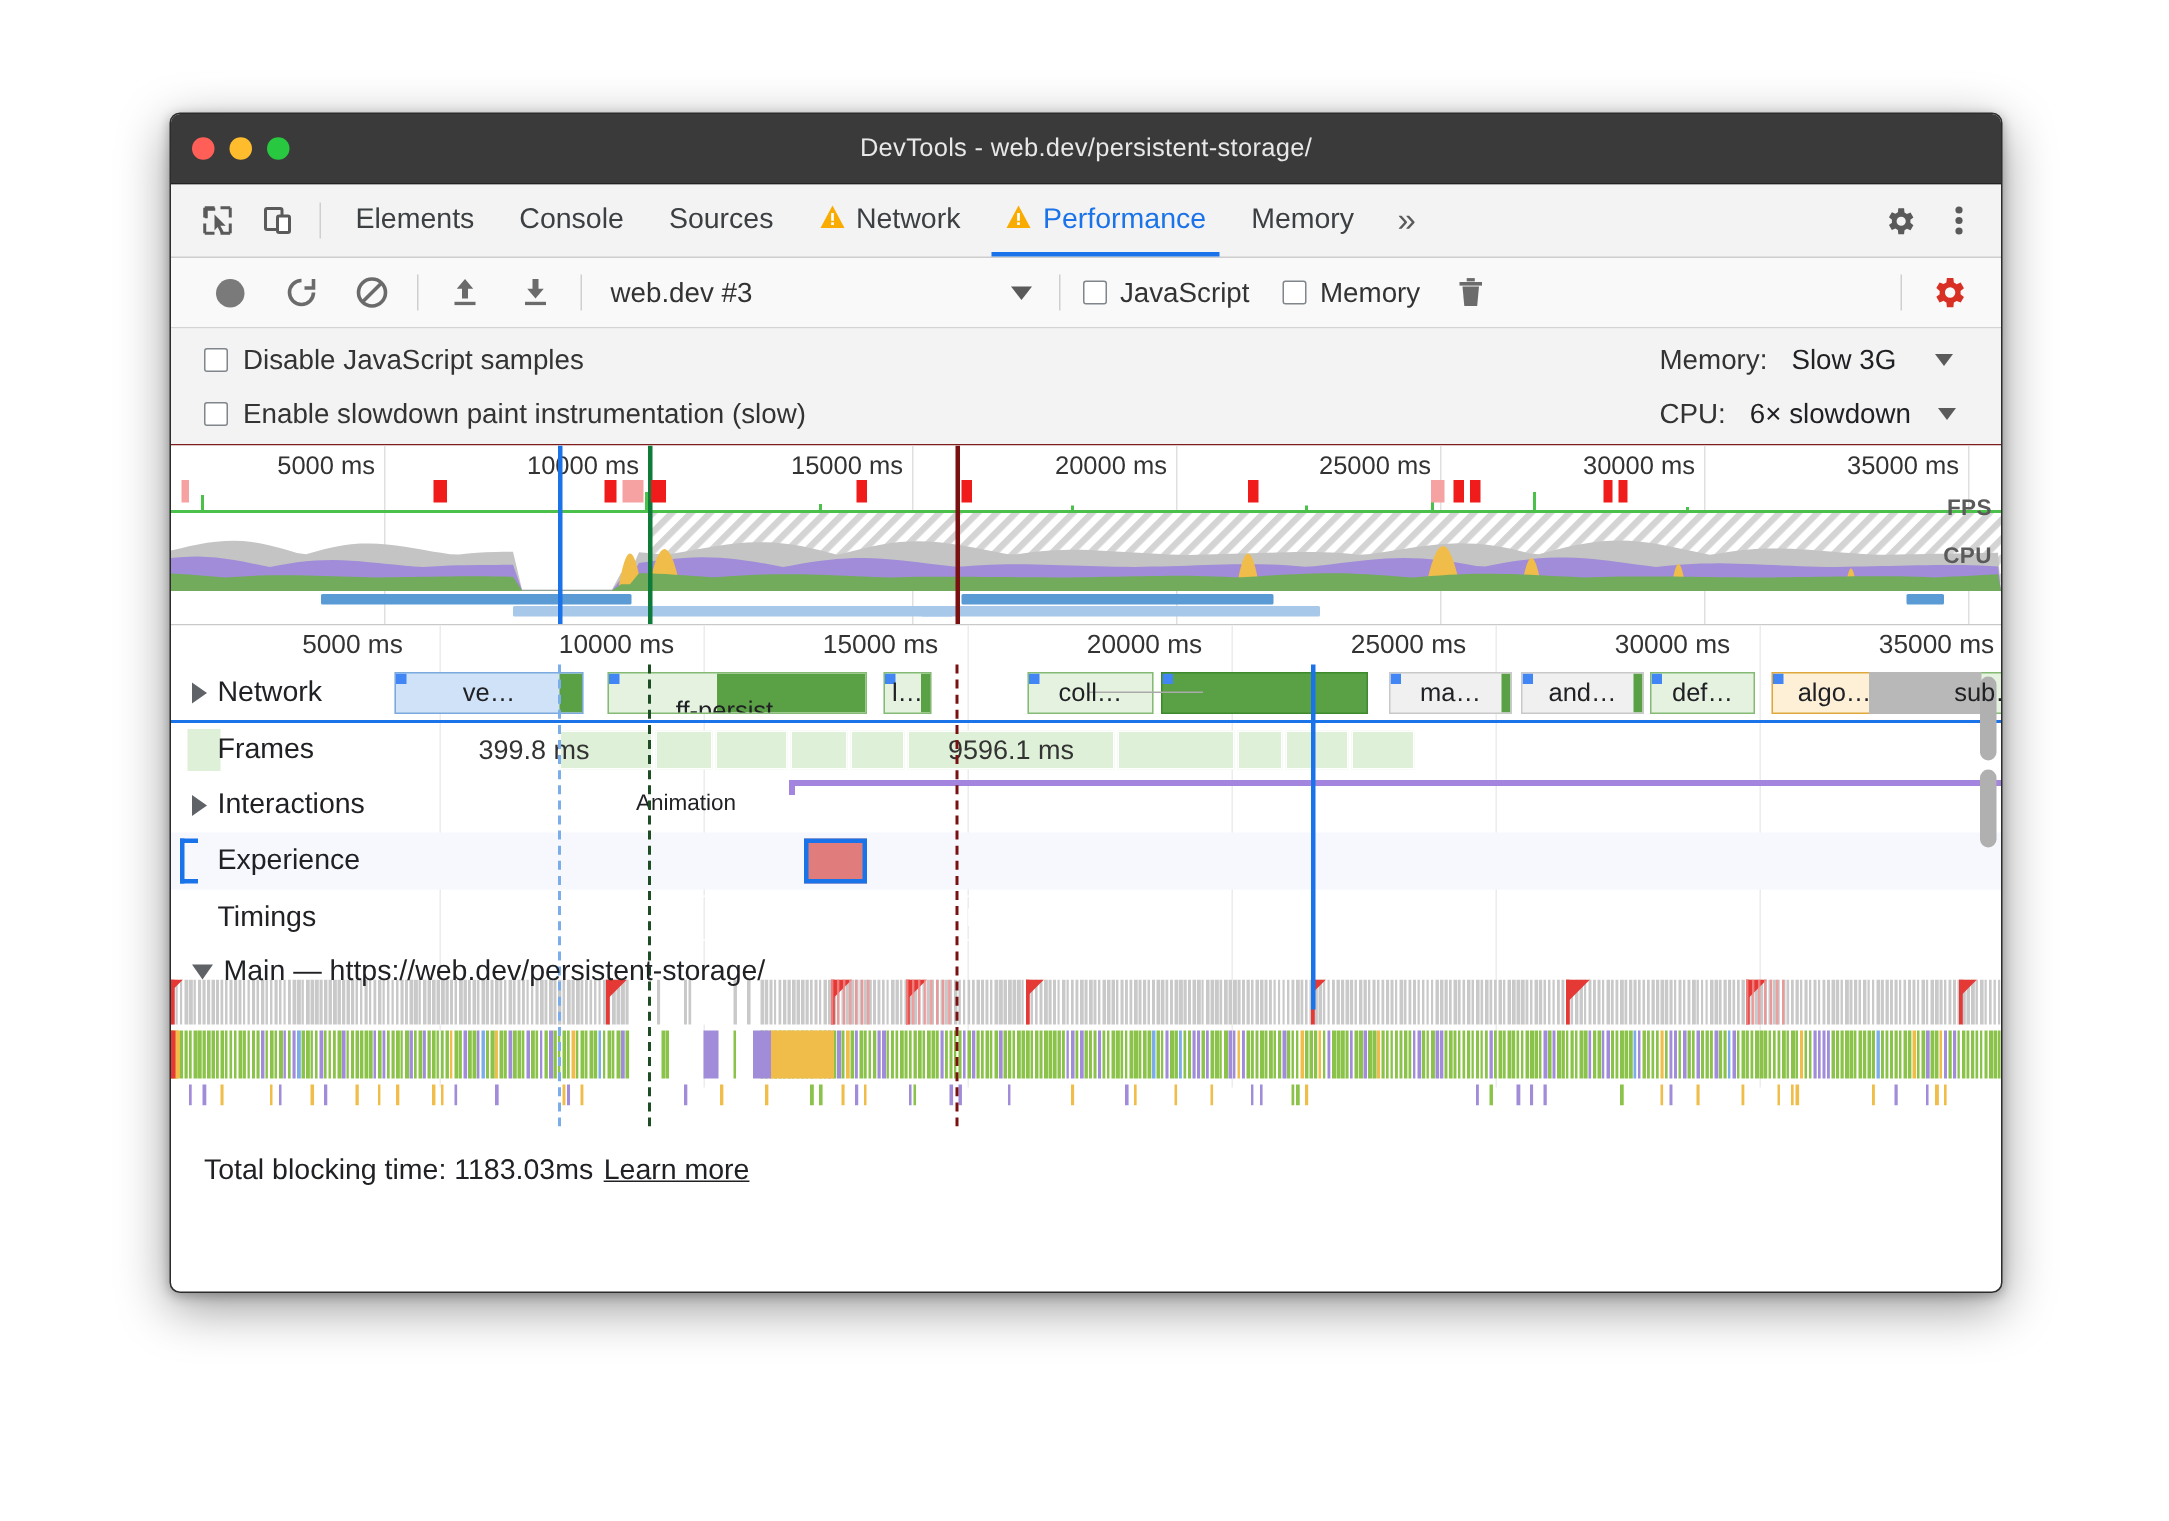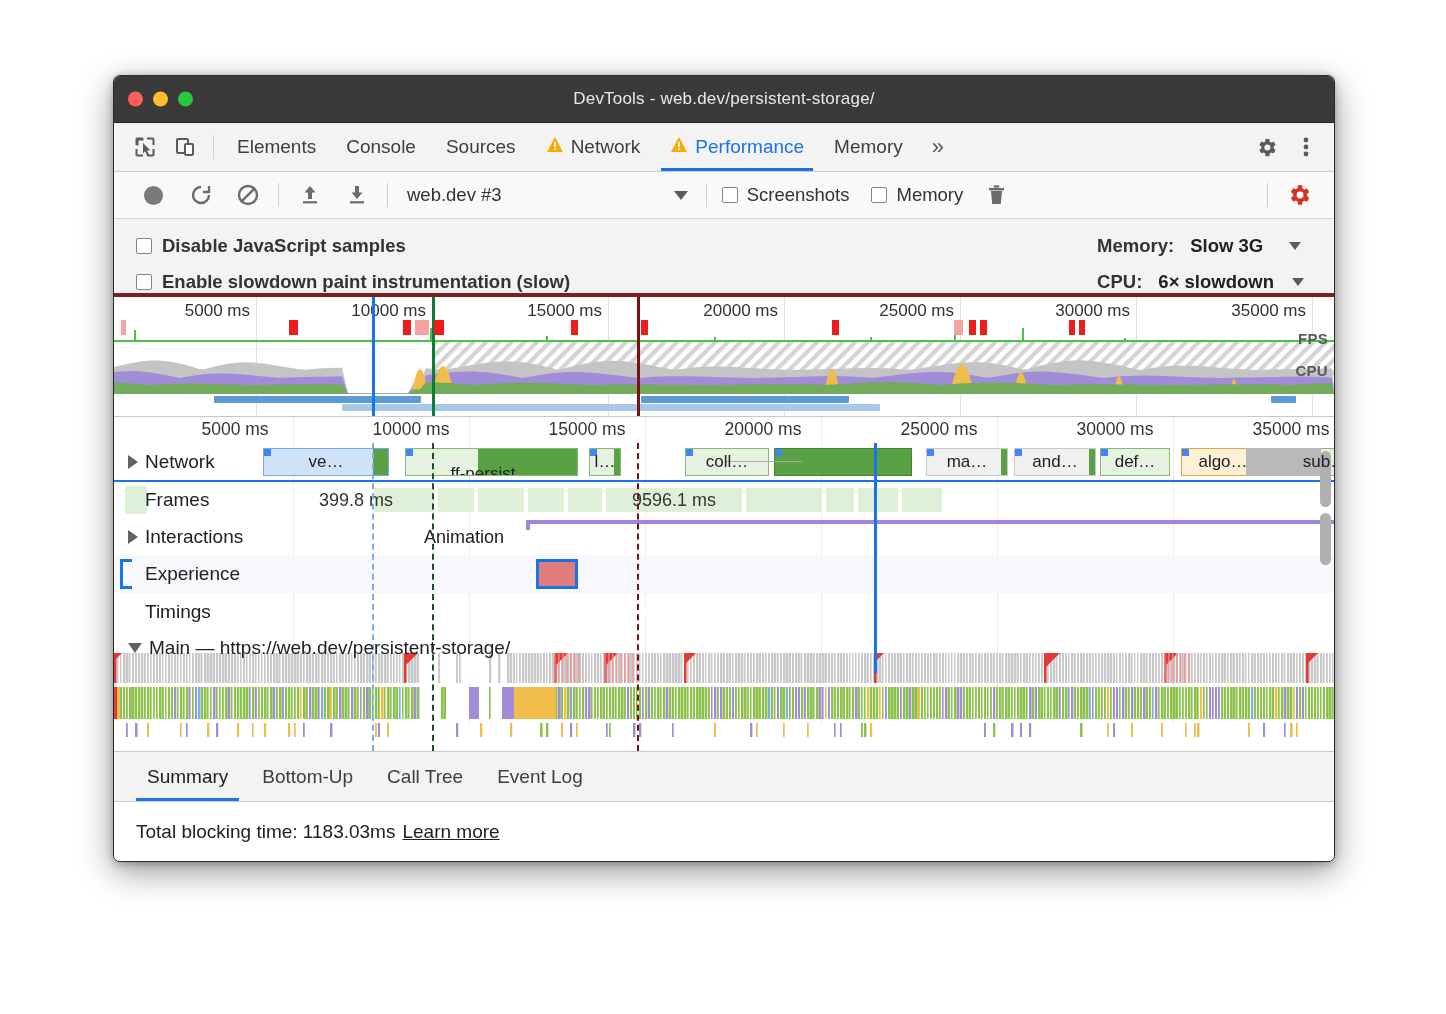--- a/index.html
+++ b/index.html
@@ -86,25 +86,24 @@
   .session-name { font-size: 18.5px; color: #333; margin-left: 12px; }
   .caret { border-left: 7px solid transparent; border-right: 7px solid transparent; border-top: 9px solid #5a5a5a; margin-left: 10px; }
   .caret.sm { border-left-width: 6px; border-right-width: 6px; border-top-width: 8px; }
   .cb-item { display: flex; align-items: center; gap: 9px; font-size: 18.5px; color: #333; margin-left: 4px; }
   .cbox { width: 16px; height: 16px; border: 1.6px solid #80868b; border-radius: 2px; background: #fff; }
 
   
   #settings-pane {
     height: 78px;
     background: #f3f3f3;
-    border-bottom: 4px solid #7f1d1d;
-    display: flex; align-items: flex-end;
+    border-bottom: 1px solid #7f1d1d;
+    display: flex; align-items: center;
     position: relative;
     padding: 0 16px 0 22px;
-    font-weight: bold;
   }
   .set-left { display: flex; flex-direction: column; gap: 14px; }
   .set-right { margin-left: auto; display: flex; flex-direction: column; gap: 14px; align-items: flex-start; padding-right: 14px;}
   .set-row { display: flex; align-items: center; gap: 10px; font-size: 18.5px; color: #333; }
   .set-label { color: #333; }
   .set-value { color: #202124; }
 
   
   #overview {
     height: 120px;
@@ -316,21 +315,21 @@
         <path d="M11 15L5.5 8.5H9V2h4v6.5h3.5z" fill="#6b6b6b"></path>
         <rect x="4" y="17.2" width="14" height="2.2" fill="#6b6b6b"></rect>
       </svg>
     </div>
     <div class="tb-sep"></div>
     <div class="session-name">web.dev #3</div>
     <div class="caret" style="margin-left:172px;"></div>
     <div class="tb-sep" style="margin-left:18px;"></div>
     <div class="cb-item" style="margin-left:8px;">
       <span class="cbox"></span>
-      <span>Screenshots</span>
+      <span>JavaScript</span>
     </div>
     <div class="cb-item" style="margin-left:22px;">
       <span class="cbox"></span>
       <span>Memory</span>
     </div>
     <div class="tb-btn" style="margin-left:10px">
       <svg width="19" height="22" viewBox="0 0 19 22">
         <rect x="2" y="4" width="15" height="2.4" fill="#6b6b6b"></rect>
         <rect x="6.8" y="1.4" width="5.4" height="2.2" fill="#6b6b6b"></rect>
         <path d="M4 7h11l-1.2 13H5.2z" fill="#6b6b6b"></path>
@@ -543,21 +542,21 @@
       <div class="frame-box" style="left:205px;top:5px;width:120px;height:28px;background:transparent;border:none;justify-content:flex-start;">399.8 ms</div>
     </div>
 
     <div class="track-row" style="height:36px;">
       <div class="track-name">
         <span class="tri"></span>
         <span>Interactions</span>
       </div>
       <div style="position:absolute;left:412px;top:1px;right:-1px;height:4px;background:#a385e0;"></div>
       <div style="position:absolute;left:412px;top:1px;width:4px;height:10px;background:#a385e0;"></div>
-      <div style="position:absolute;left:310px;top:8px;font-size:18px;color:#202124;">Animation</div>
+      <div style="position:absolute;left:310px;top:8px;font-size:15px;color:#202124;">Animation</div>
     </div>
 
     <div class="track-row" style="height:38px;background:#f6f8fe;">
       <div class="track-name" style="padding-left:31px;">
         <span>Experience</span>
       </div>
       <div style="position:absolute;left:6px;top:4px;width:12px;height:30px;border:3px solid #1a73e8;border-right:none;"></div>
       <div class="exp-box" style="left:422px;top:4px;width:42px;height:30px;"></div>
     </div>
 
@@ -1467,33 +1466,19 @@
 
     <div class="vline" style="left:258px;top:26px;height:308px;border-left:2px dashed #7aadea;"></div>
     <div class="vline" style="left:318px;top:26px;height:308px;border-left:2px dashed #1d4d22;"></div>
     <div class="vline" style="left:523px;top:26px;height:308px;border-left:2px dashed #7a1111;"></div>
     <div class="vline" style="left:760px;top:26px;height:230px;background:#1a73e8;width:3px;"></div>
 
     <div class="vscroll" style="top:34px;height:56px;"></div>
     <div class="vscroll" style="top:96px;height:52px;"></div>
   </div>
 
-  <div id="bottom-tabs">
-    <div class="btab selected">
-        <span>Summary</span>
-      </div>
-    <div class="btab">
-        <span>Bottom-Up</span>
-      </div>
-    <div class="btab">
-        <span>Call Tree</span>
-      </div>
-    <div class="btab">
-        <span>Event Log</span>
-      </div>
-  </div>
 
   <div id="bottom-summary">
     <span>Total blocking time: 1183.03ms</span>
     <a href="#">Learn more</a>
   </div>
 
 </div>
 
 </body></html>

